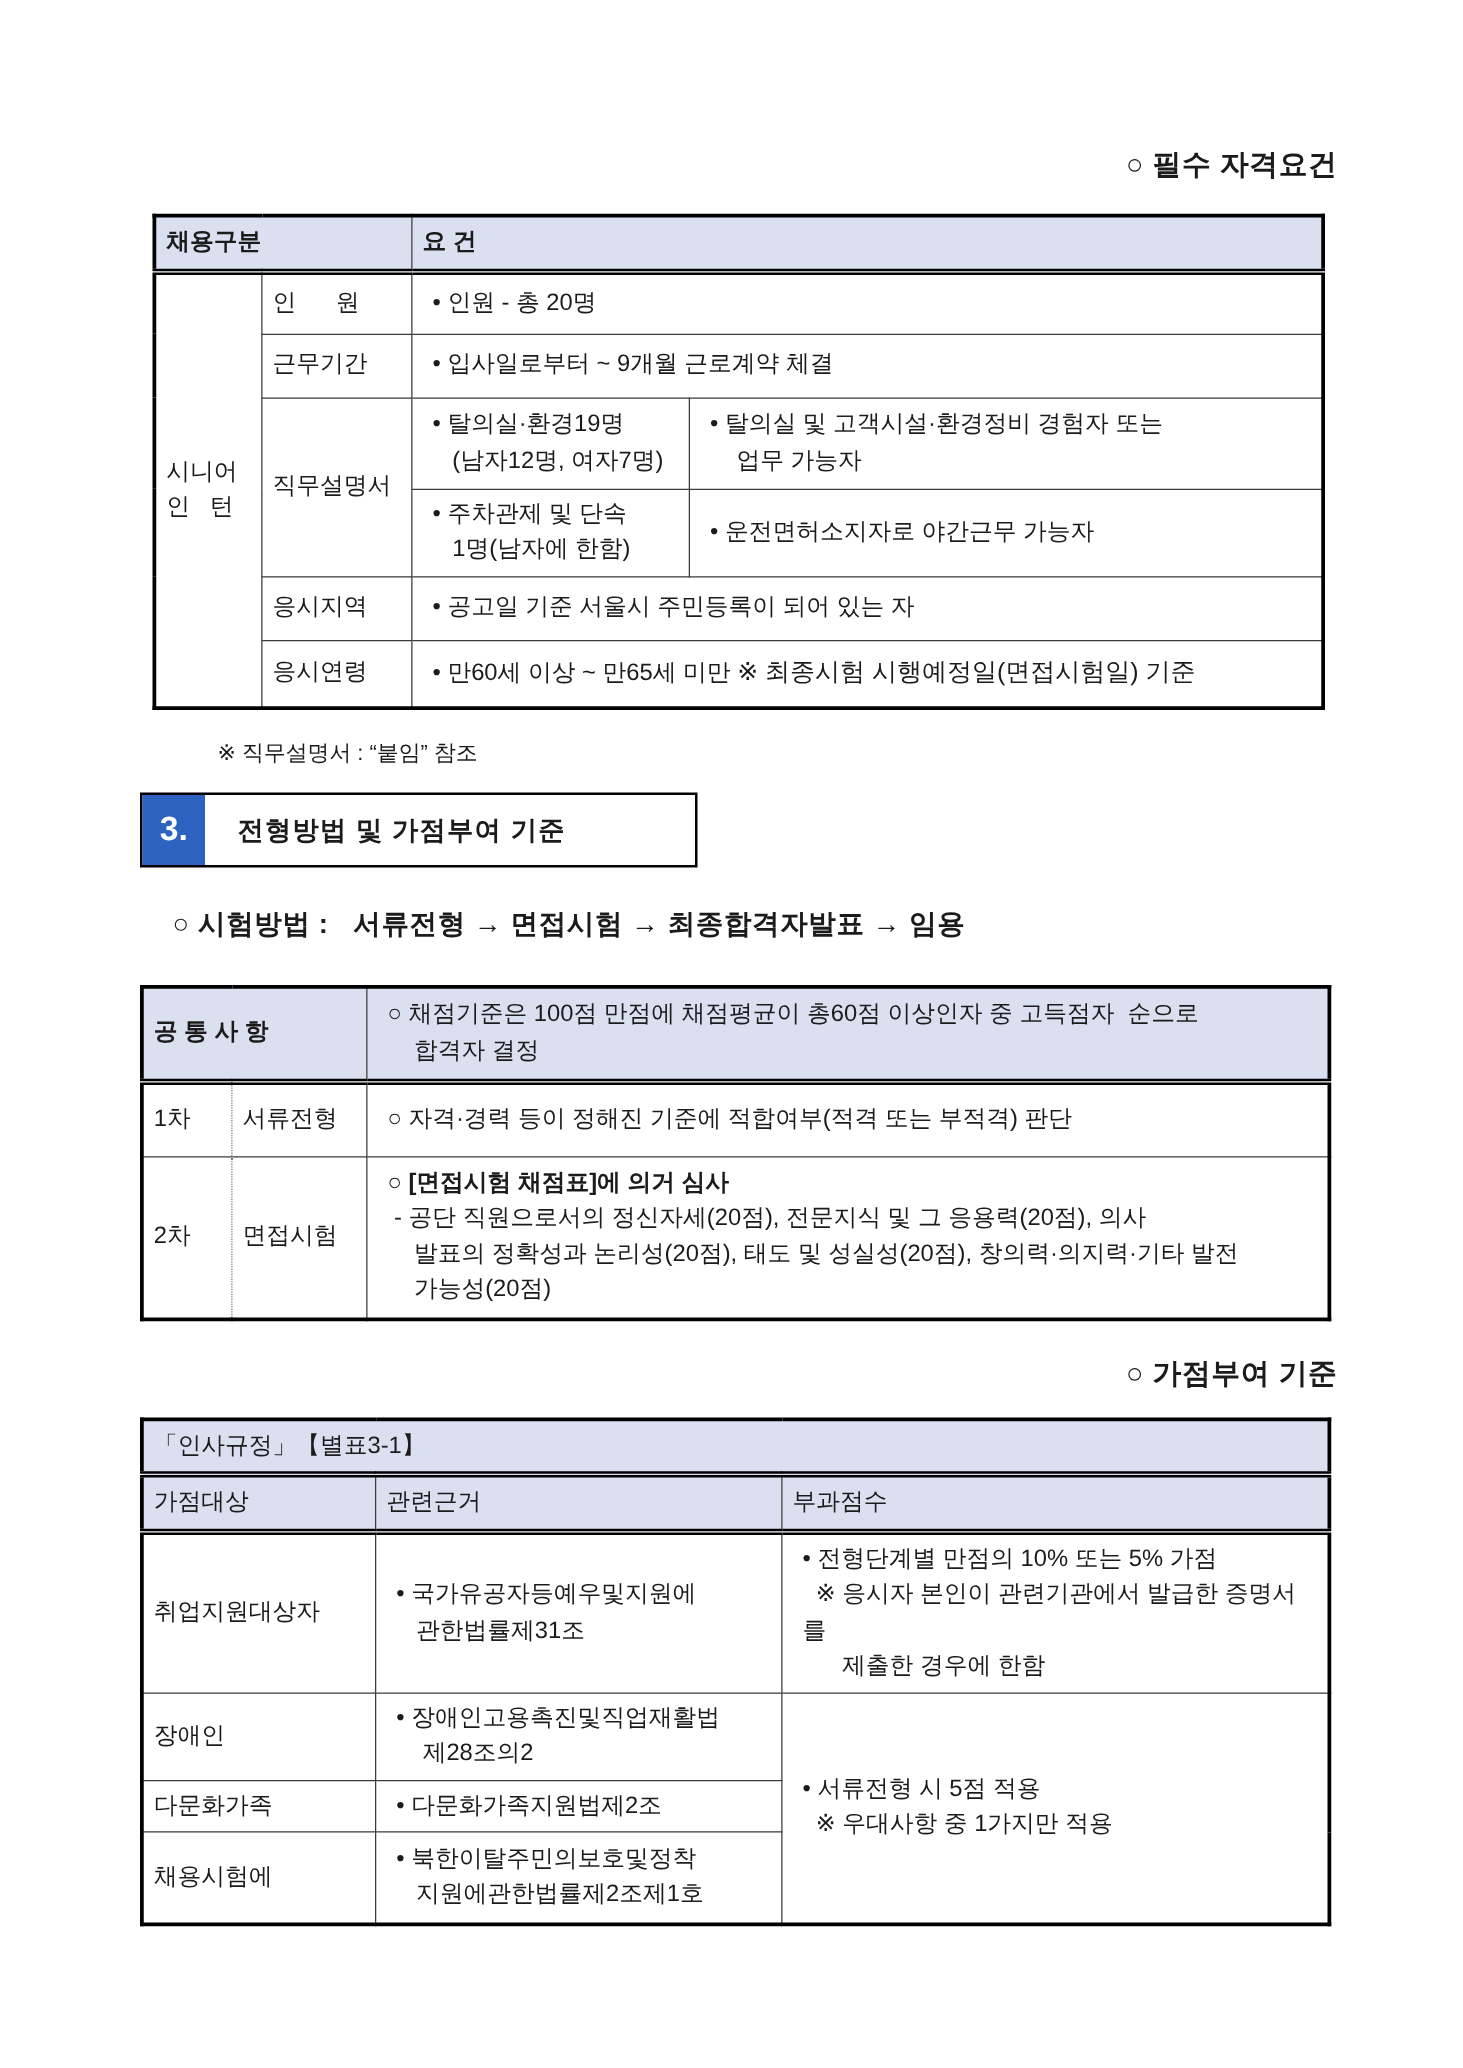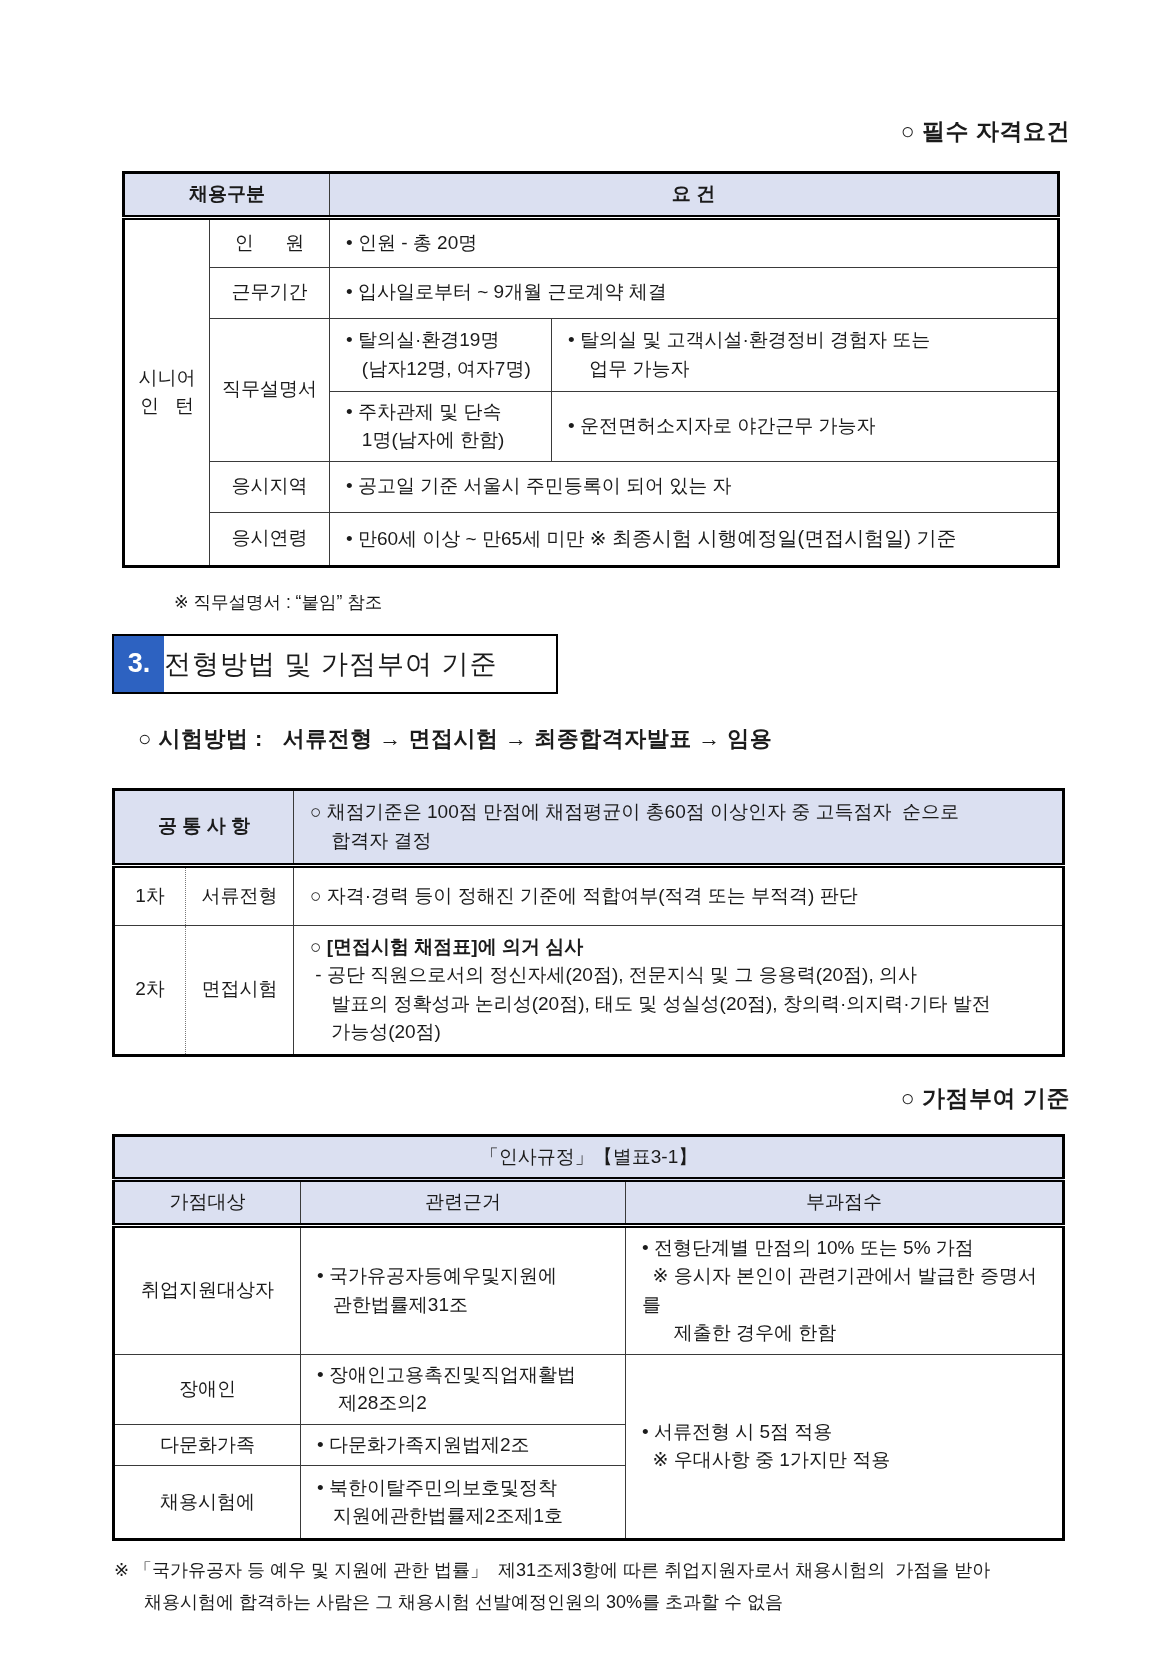--- a/index.html
+++ b/index.html
@@ -15,30 +15,30 @@
   .h-bullet{font-weight:bold;font-size:23px;letter-spacing:0.5px;margin:0 0 0 26px;white-space:pre;text-align:right;}
   .h-method{font-weight:bold;font-size:22px;letter-spacing:0.5px;margin:30px 0 0 26px;white-space:pre;}
   .note-line{font-size:17.5px;margin:22px 0 0 62px;white-space:pre;}
   .footnote{font-size:18px;line-height:1.75;margin:14px 0 0 2px;white-space:pre-wrap;width:930px;}
 
   
   .sec-banner{display:flex;align-items:stretch;border:2px solid #000;background:#fff;
               width:446px;height:60px;margin:20px 0 0 0;box-sizing:border-box;}
   .sec-num{width:50px;background:#2d62c1;color:#fff;font-weight:bold;font-size:27px;
            display:flex;align-items:center;justify-content:center;flex:0 0 50px;}
-  .sec-title{display:flex;align-items:center;font-weight:normal;
-             font-size:27px;letter-spacing:1px;white-space:nowrap;}
+  .sec-title{display:flex;align-items:center;padding-left:26px;font-weight:bold;
+             font-size:21px;letter-spacing:1px;white-space:nowrap;}
 
   
   table{border-collapse:collapse;table-layout:fixed;}
   td{border:1px solid #3a3a3a;vertical-align:middle;font-size:19px;line-height:1.5;
      padding:6px 8px;box-sizing:border-box;}
   .tbl{border:3px solid #000;}
   .blue{background:#dbe0f1;}
-  .ctr{text-align:center;}
+  .ctr{}
   .prew{white-space:pre-wrap;}
   .dbl-bot{border-bottom:5px double #000;}
   .pad-l{padding-left:16px;}
   .small{font-size:20px;}
   .boldtxt{font-weight:bold;}
 
   .t1{width:935px;margin:24px 0 0 10px;}
   .t23{width:950px;}
   .t2{margin:34px 0 0 0;}
   .t3{margin:20px 15px 0 0;}
@@ -174,16 +174,14 @@
       <td class="prew pad-l">• 다문화가족지원법제2조</td>
     </tr>
     <tr style="height:74px">
       <td class="ctr">채용시험에</td>
       <td class="prew pad-l">• 북한이탈주민의보호및정착
    지원에관한법률제2조제1호</td>
     </tr>
   </tbody>
     </table>
 
-  <div class="footnote">※ 「국가유공자 등 예우 및 지원에 관한 법률」  제31조제3항에 따른 취업지원자로서 채용시험의  가점을 받아
-      채용시험에 합격하는 사람은 그 채용시험 선발예정인원의 30%를 초과할 수 없음</div>
 
 </div>
 
 </body></html>

